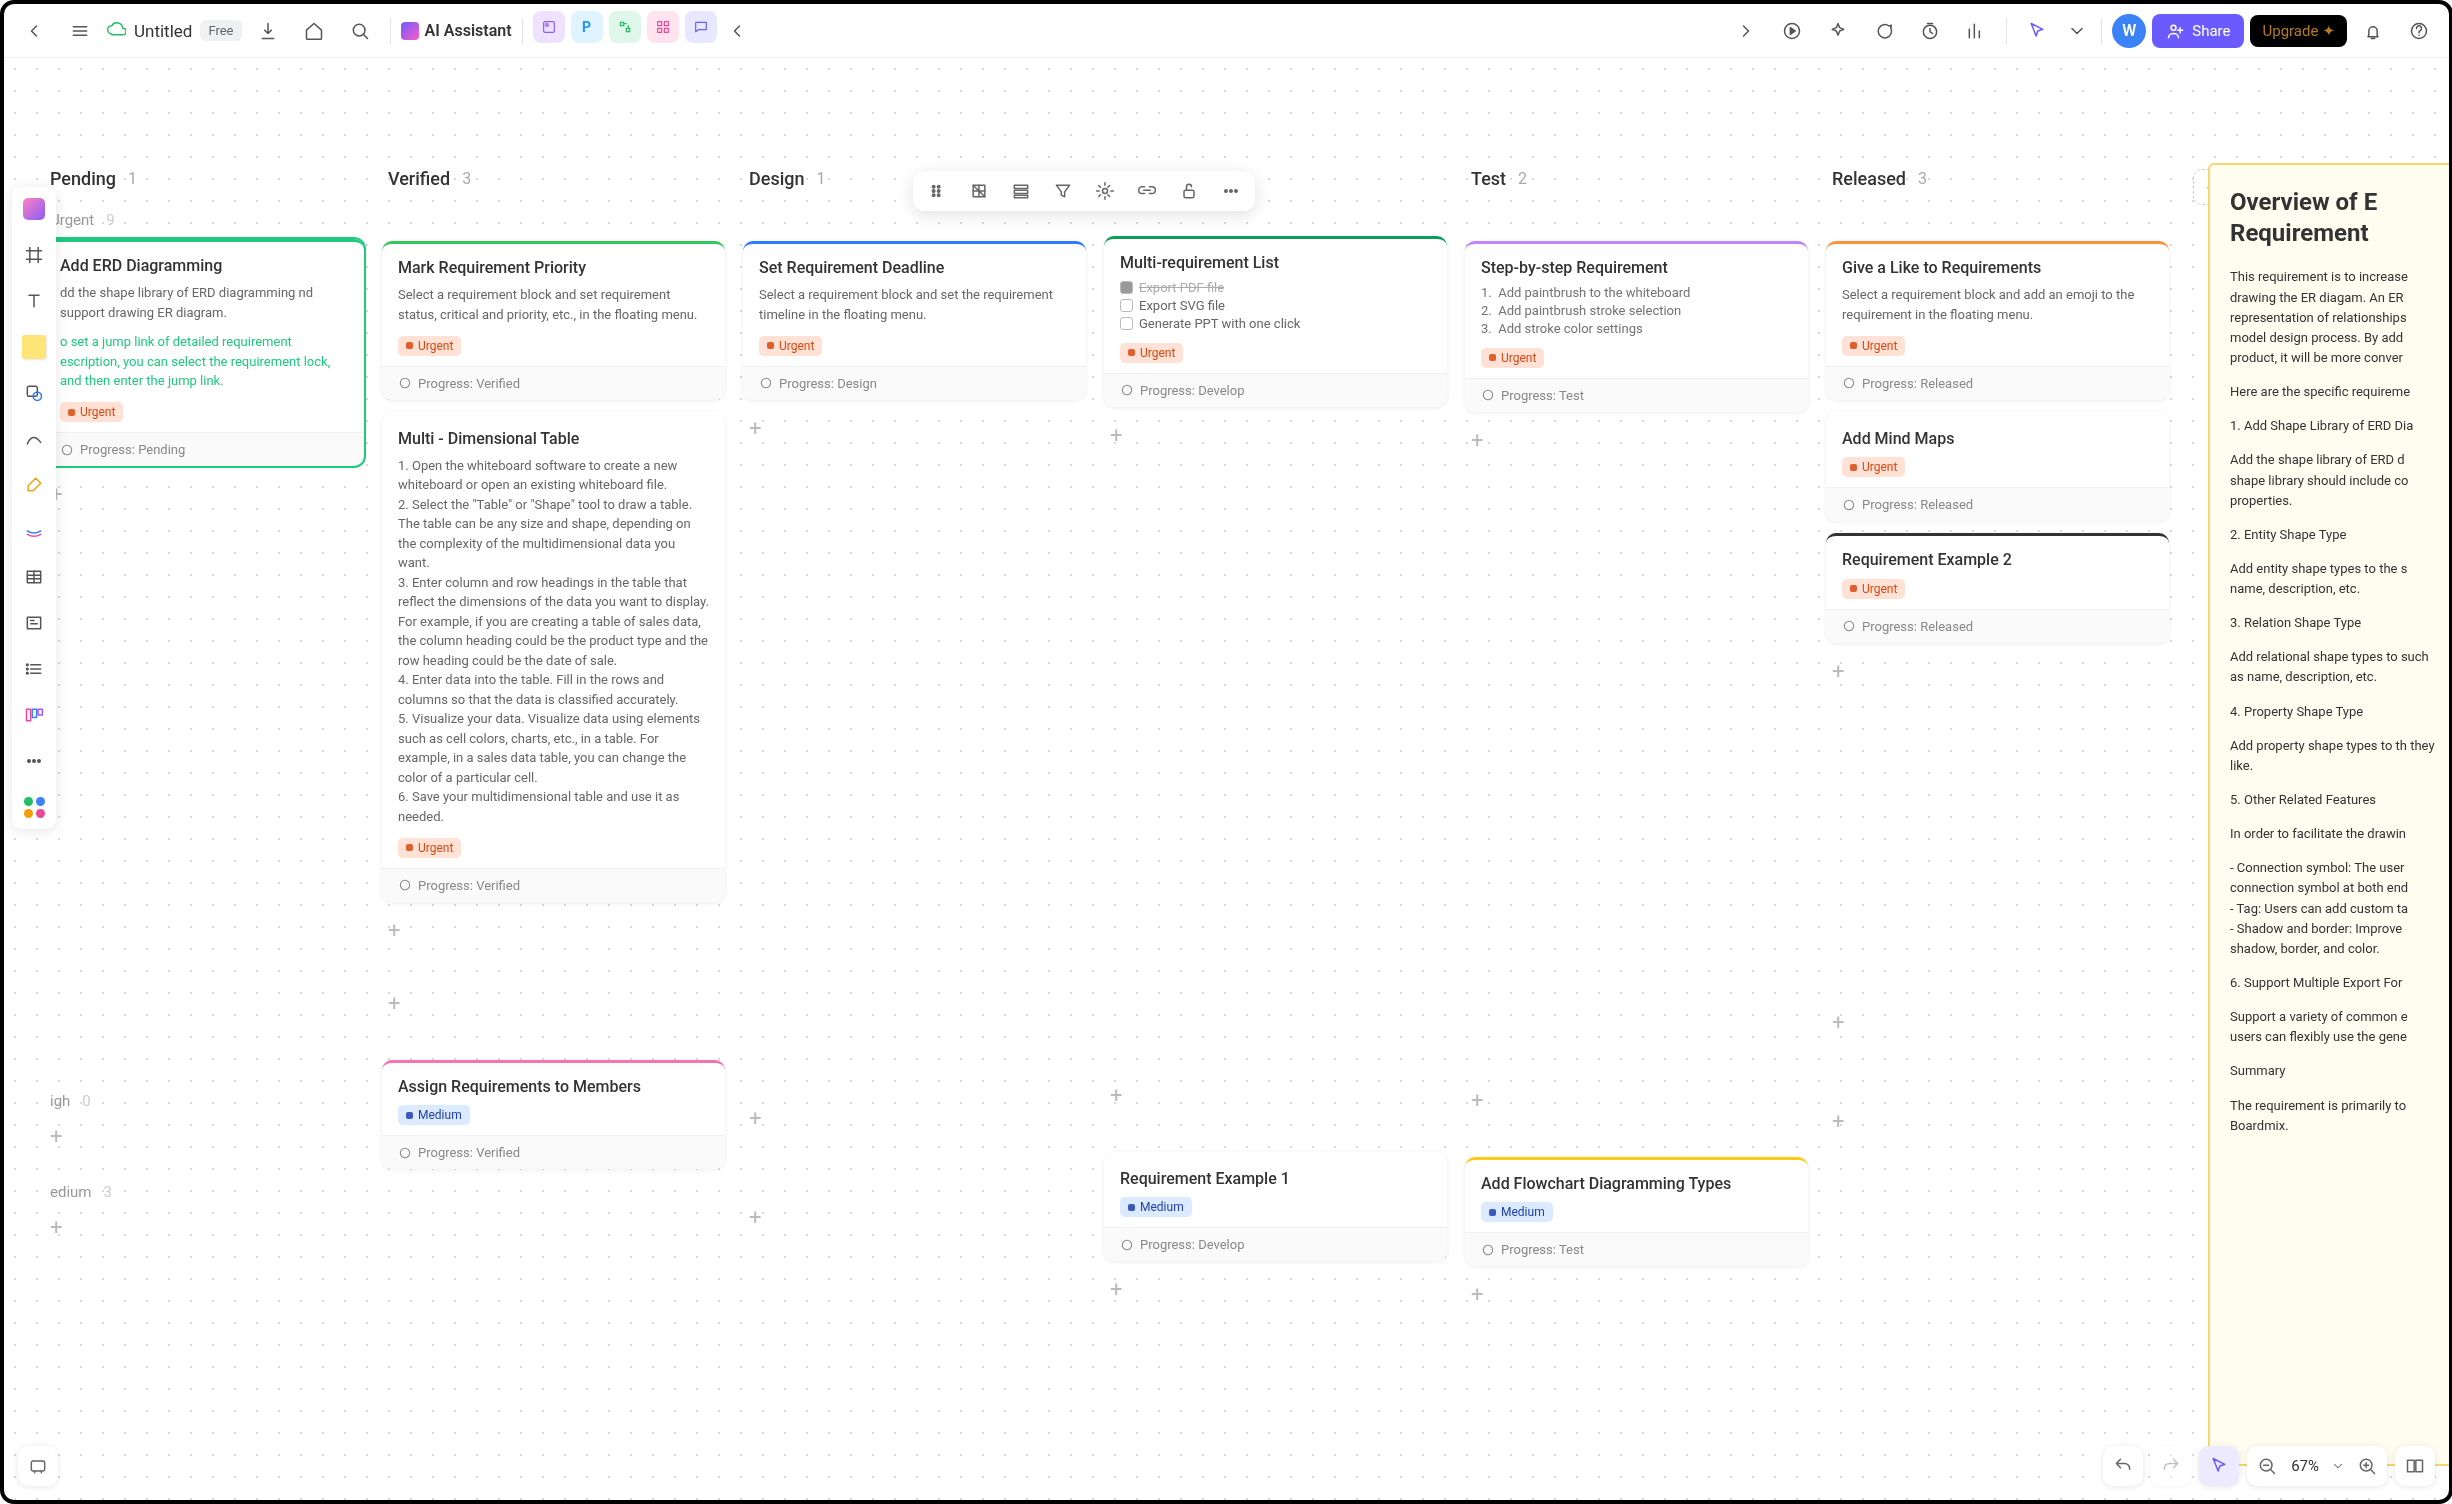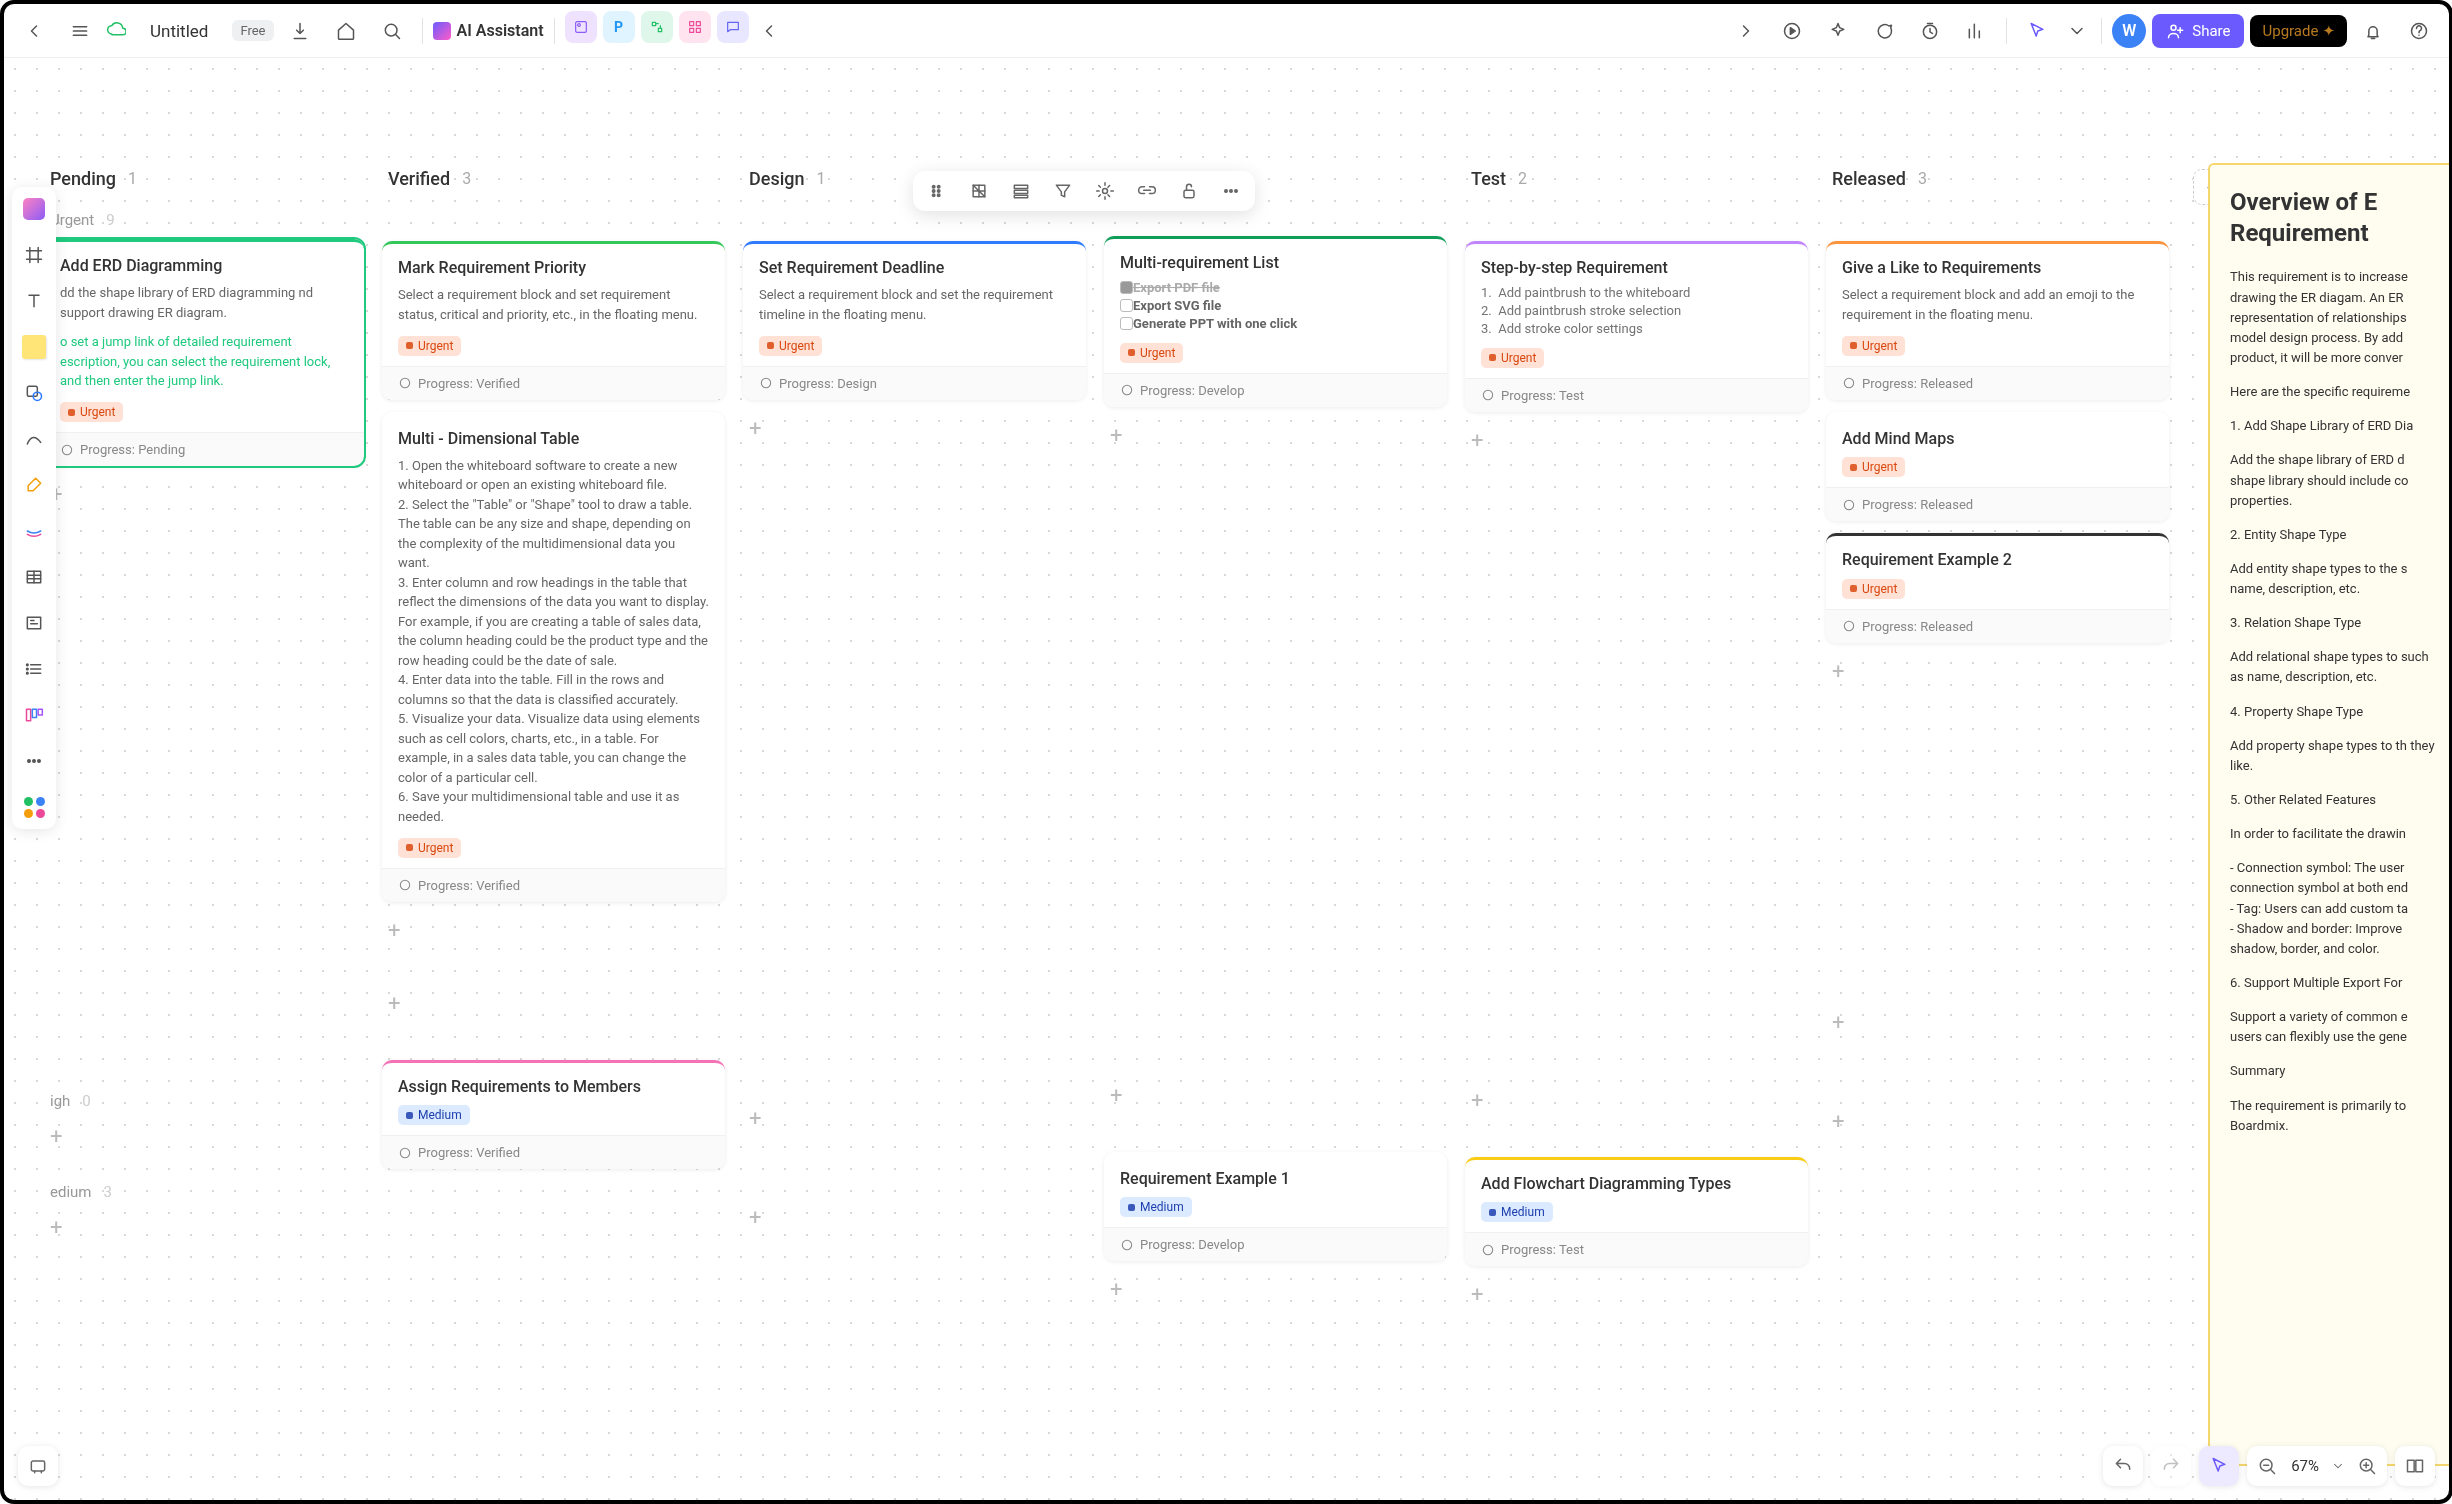--- a/index.html
+++ b/index.html
@@ -2,21 +2,21 @@
 <html><head>
 <meta charset="utf-8">
 <style>
 * { box-sizing: border-box; margin: 0; padding: 0; }
 body { font-family: -apple-system, BlinkMacSystemFont, "Segoe UI", Roboto, sans-serif; background: #fff; color: #333; overflow: hidden; width: 2453px; height: 1504px; transform-origin: top left; }
 .app { width: 100%; height: 100%; display: flex; flex-direction: column; border-radius: 14px; overflow: hidden; border: 4px solid #000; background: #fff; }
 
 
 .topbar { height: 54px; display: flex; align-items: center; padding: 0 10px; border-bottom: 1px solid #eee; gap: 6px; }
 .icon-btn { width: 40px; height: 40px; display: flex; align-items: center; justify-content: center; border-radius: 8px; cursor: pointer; color: #555; }
-.title-chunk { display: flex; align-items: center; gap: 24px; }
+.title-chunk { display: flex; align-items: center; gap: 8px; }
 .cloud-ico { color: #21c064; }
 .doc-title { font-size: 17px; color: #333; }
 .free-badge { background: #eef0f2; color: #666; font-size: 13px; padding: 3px 8px; border-radius: 6px; }
 .ai-assistant { display: flex; align-items: center; gap: 6px; font-weight: 600; }
 .ai-logo { width:18px;height:18px;background:linear-gradient(135deg,#6b5bff,#ff5bc8);border-radius:4px;}
 .sep { width:1px; height:26px; background:#e3e3e3; margin:0 4px;}
 .mode-icons { display:flex; gap:6px;}
 .mode-ico { width:32px;height:32px;border-radius:8px;display:flex;align-items:center;justify-content:center;font-weight:700;font-size:14px;}
 .mode-1{background:#efe2ff;color:#8b5cf6;}
 .mode-2{background:#dff4ff;color:#2196f3;}
@@ -54,21 +54,21 @@
 .c-green{border-top-color:#34c759;}
 .c-blue{border-top-color:#2f7bff;}
 .c-dgreen{border-top-color:#0f9d58;}
 .c-purple{border-top-color:#c084fc;}
 .c-orange{border-top-color:#fb923c;}
 .c-pink{border-top-color:#f472b6;}
 .c-yellow{border-top-color:#facc15;}
 .card-title{font-size:16px;font-weight:500;margin-bottom:8px;}
 .card-desc{font-size:13px;color:#666;line-height:1.5;margin-bottom:10px;}
 .card-link{font-size:13px;color:#1fc97e;line-height:1.5;margin-bottom:10px;}
-.chk-line{font-size:13px;color:#666;display:flex;align-items:center;gap:0;margin-bottom:3px;font-weight:bold;}
+.chk-line{font-size:13px;color:#666;display:flex;align-items:center;gap:6px;margin-bottom:3px;}
 .chk-line.done{text-decoration:line-through;color:#aaa;}
 .chk-box{width:13px;height:13px;border:1px solid #bbb;border-radius:3px;flex-shrink:0;}
 .chk-box.ck{background:#999;}
 .ol-line{font-size:13px;color:#737373;margin-bottom:3px;}
 .tag{display:inline-flex;align-items:center;gap:5px;font-size:12px;padding:3px 8px;border-radius:5px;margin-bottom:10px;}
 .tag-urgent{background:#ffe1d6;color:#d9480f;}
 .tag-medium{background:#dbeafe;color:#1e40af;}
 .tag::before{content:"";width:7px;height:7px;border-radius:2px;background:currentColor;opacity:.85;}
 .card-footer{border-top:1px solid #f0f0f0;padding:9px 0;margin:0 -16px;padding-left:16px;color:#888;font-size:13px;display:flex;align-items:center;gap:6px;background:#fafafa;border-radius:0 0 10px 10px;}
 .add-row{color:#bbb;font-size:22px;padding:4px 6px;cursor:pointer;}

